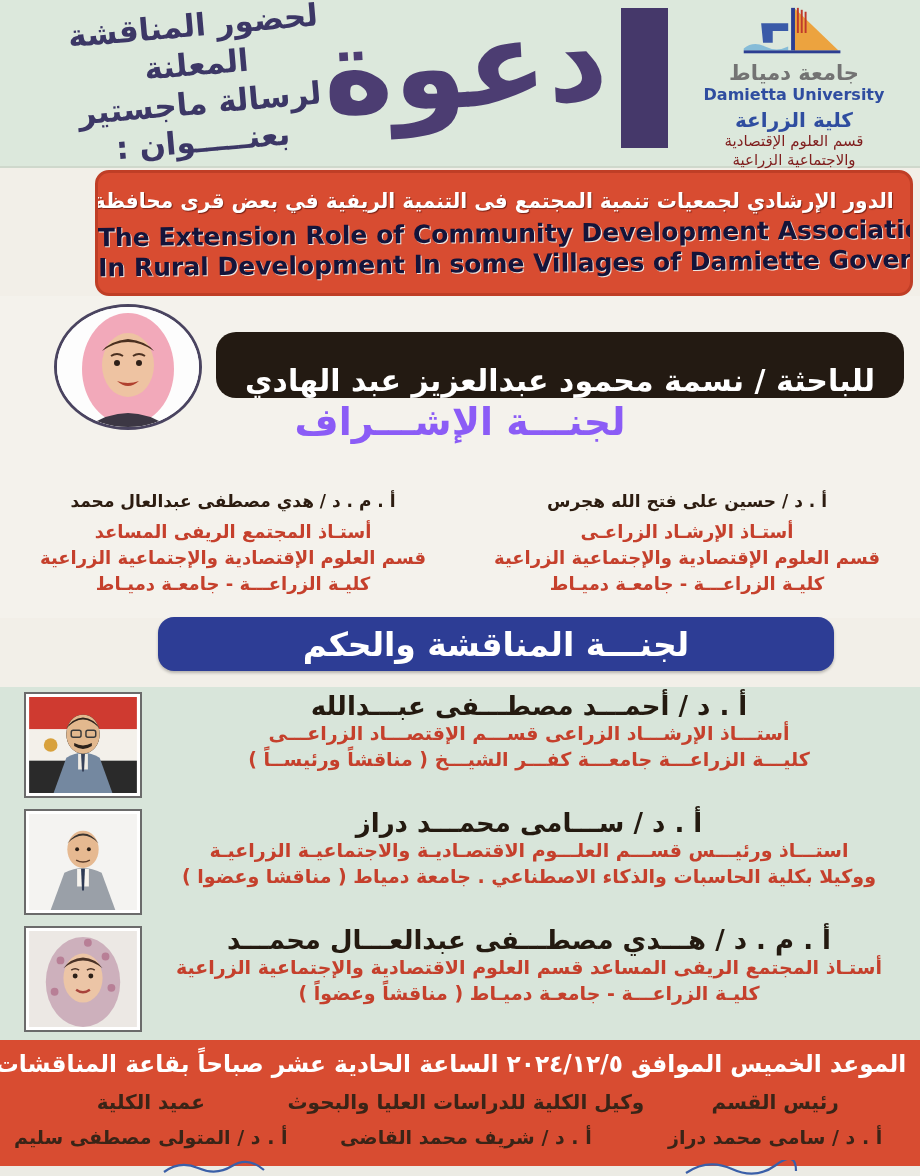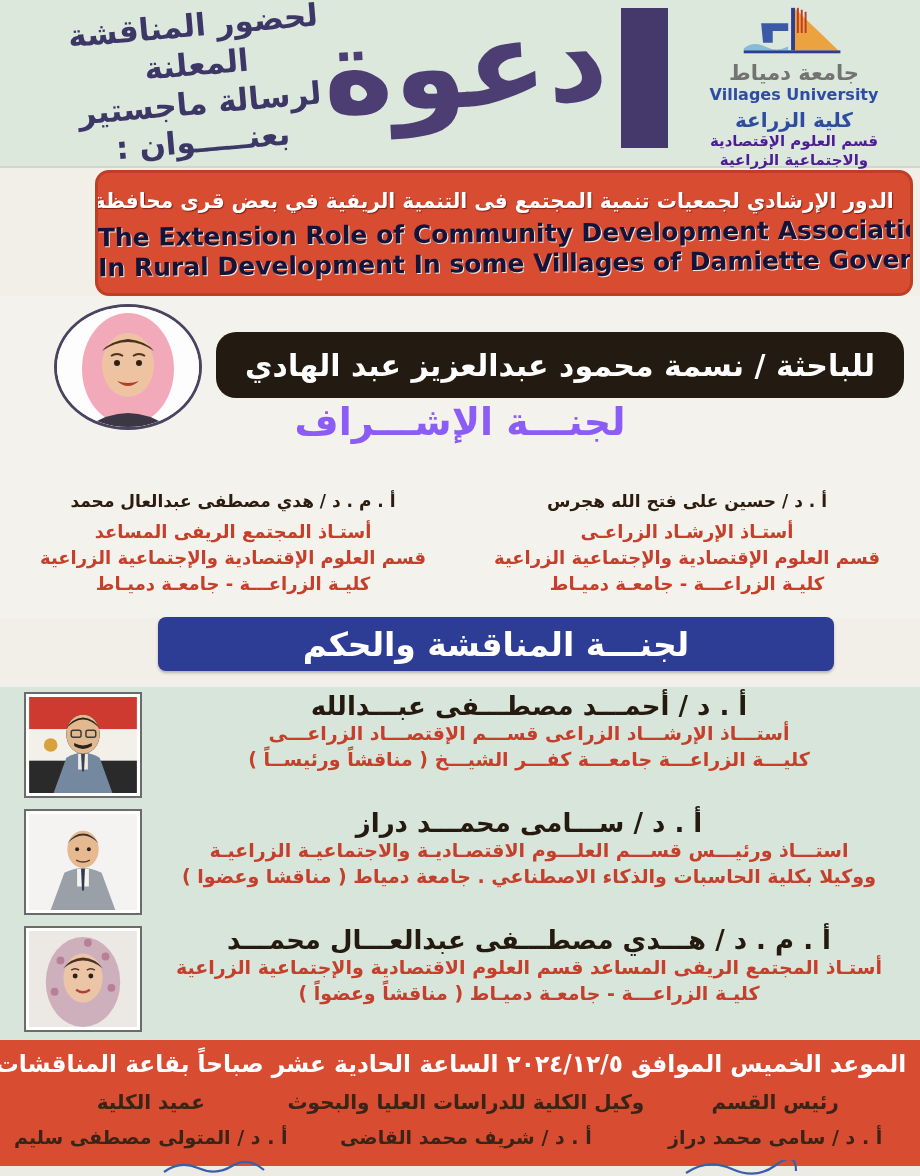--- a/index.html
+++ b/index.html
@@ -19,49 +19,49 @@
   .daawa{ position:absolute; top:-16px; left:388px; width:220px; height:185px;
     font-size:118px; line-height:160px; text-align:center; color:#4c3d72;
     font-weight:bold; transform:rotate(-3deg); }
   .vbar{ position:absolute; left:621px; top:8px; width:47px; height:140px;
     background:#45386a; }
   .logo-block{ position:absolute; right:6px; top:4px; width:240px; text-align:center; }
   .logo-mark{ display:block; margin:0 auto; }
   .univ-ar{ color:#737373; font-size:21px; font-weight:bold; line-height:1.1; }
   .univ-en{ color:#2f4da0; font-size:16px; font-weight:bold; line-height:1.2; }
   .fac{ color:#2f4da0; font-size:20px; font-weight:bold; margin-top:4px; }
-  .dept{ color:#4c1d95; font-size:15px; font-weight:bold; line-height:1.25; }
+  .dept{ color:#7f1d1d; font-size:15px; font-weight:normal; line-height:1.25; }
   
   .title-banner{ position:absolute; top:170px; left:95px; width:818px; height:126px;
     background:#d84c31; border:3px solid #bf3e26; border-radius:14px;
     display:flex; flex-direction:column; justify-content:center; overflow:hidden; }
   .title-ar{ color:#ffffff; font-size:21px; font-weight:bold; text-align:center;
     white-space:nowrap; transform:scaleX(.96); text-shadow:1px 1px 1px #7a2316; }
   .title-en{ color:#14143a; font-size:25px; font-weight:bold; text-align:center;
     line-height:1.18; margin-top:6px; white-space:nowrap;
     text-shadow:1px 1px 0 #f0e6e0; transform:rotate(-0.6deg); }
   
   .mid{ position:absolute; top:296px; left:0; width:920px; height:322px; background:#f4f2ec; }
   .photo-oval{ position:absolute; top:8px; left:54px; width:148px; height:126px;
     border-radius:50%; background:#fdfdfd; border:3px solid #4a4460; overflow:hidden; }
   .name-banner{ position:absolute; top:36px; left:216px; width:688px; height:66px;
-    background:#231a12; border-radius:20px; display:flex; align-items:center;
+    background:#231a12; border-radius:20px; display:flex; align-items:flex-end;
     justify-content:center; }
   .name-banner span{ color:#ffffff; font-size:30px; font-weight:bold; white-space:nowrap; }
   .sup-heading{ position:absolute; top:104px; left:0; width:100%; text-align:center;
     color:#8b5cf6; font-size:38px; font-weight:bold; }
   .sup-row{ position:absolute; top:164px; left:6px; width:908px; display:flex; }
   .sup-col{ flex:1; text-align:center; padding:0 4px; }
   .sup-name{ color:#2c1c10; font-size:17px; font-weight:bold; margin-bottom:8px;
     white-space:nowrap;margin-top:31px; }
   .sup-line{ color:#c5402c; font-size:18px; font-weight:bold; line-height:1.45;
     white-space:nowrap; }
   
   .blue-banner{ position:absolute; top:617px; left:158px; width:676px; height:54px;
-    background:#2d3d95; border-radius:8px; display:flex; align-items:center;
+    background:#2d3d95; border-radius:16px; display:flex; align-items:center;
     justify-content:center; box-shadow:0 2px 3px rgba(0,0,0,.25); }
   .blue-banner span{ color:#ffffff; font-size:33px; font-weight:bold; }
   
   .committee{ position:absolute; top:687px; left:0; width:920px; height:353px;
     background:#d8e5da; }
   .member{ position:relative; height:117px; }
   .member-photo{ position:absolute; left:24px; top:5px; width:118px; height:106px;
     background:#ffffff; border:2px solid #6b6b6b; padding:3px; }
   .member-photo svg{ display:block; width:100%; height:100%; }
   .member-text{ position:absolute; left:150px; right:12px; top:4px; text-align:center; }
@@ -104,21 +104,21 @@
         <path d="M60 4 L60 48 L106 48 Z" fill="#eca33f"></path>
         <rect x="57" y="4" width="4" height="44" fill="#2c3e92"></rect>
         <rect x="63" y="4" width="2" height="26" fill="#c0392b"></rect>
         <rect x="67" y="6" width="2" height="24" fill="#c0392b"></rect>
         <rect x="71" y="8" width="2" height="22" fill="#c0392b"></rect>
         <path d="M26 20 L54 20 L54 28 L38 28 L38 40 L28 40 Z" fill="#3a5aa8"></path>
         <path d="M8 46 Q18 38 30 44 Q42 50 54 44 L54 48 L8 48 Z" fill="#86bcd8"></path>
         <rect x="8" y="48" width="100" height="3" fill="#2c3e92"></rect>
       </svg>
       <div class="univ-ar">جامعة دمياط</div>
-      <div class="univ-en" dir="ltr">Villages University</div>
+      <div class="univ-en" dir="ltr">Damietta University</div>
       <div class="fac">كلية الزراعة</div>
       <div class="dept">قسم العلوم الإقتصادية</div>
       <div class="dept">والاجتماعية الزراعية</div>
     </div>
   </div>
 
   <div class="title-banner">
     <div class="title-ar">الدور الإرشادي لجمعيات تنمية المجتمع فى التنمية الريفية في بعض قرى محافظة دمياط</div>
     <div class="title-en" dir="ltr">
       <div>The Extension Role of Community Development Association</div>

